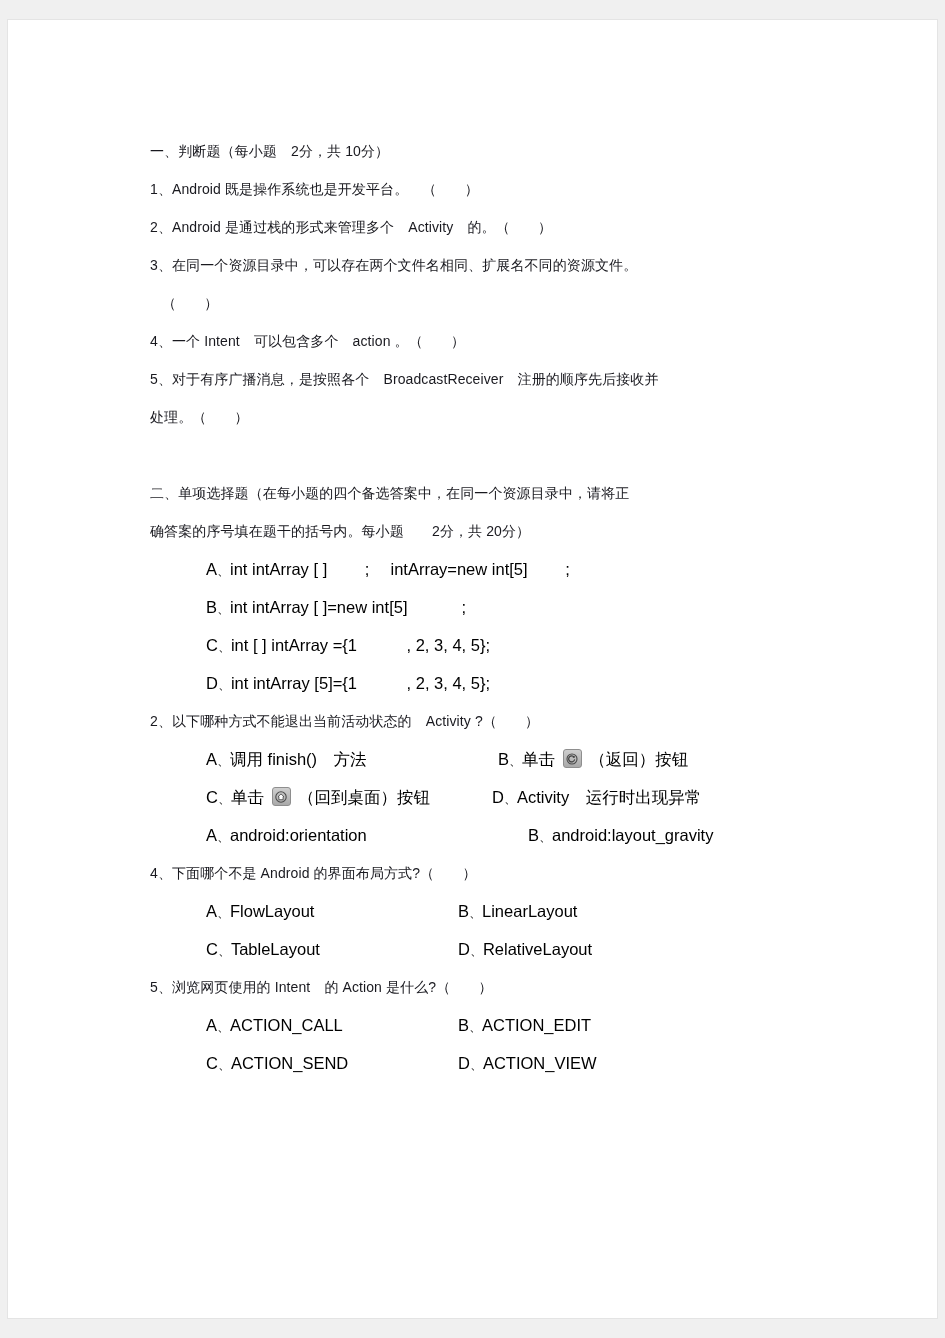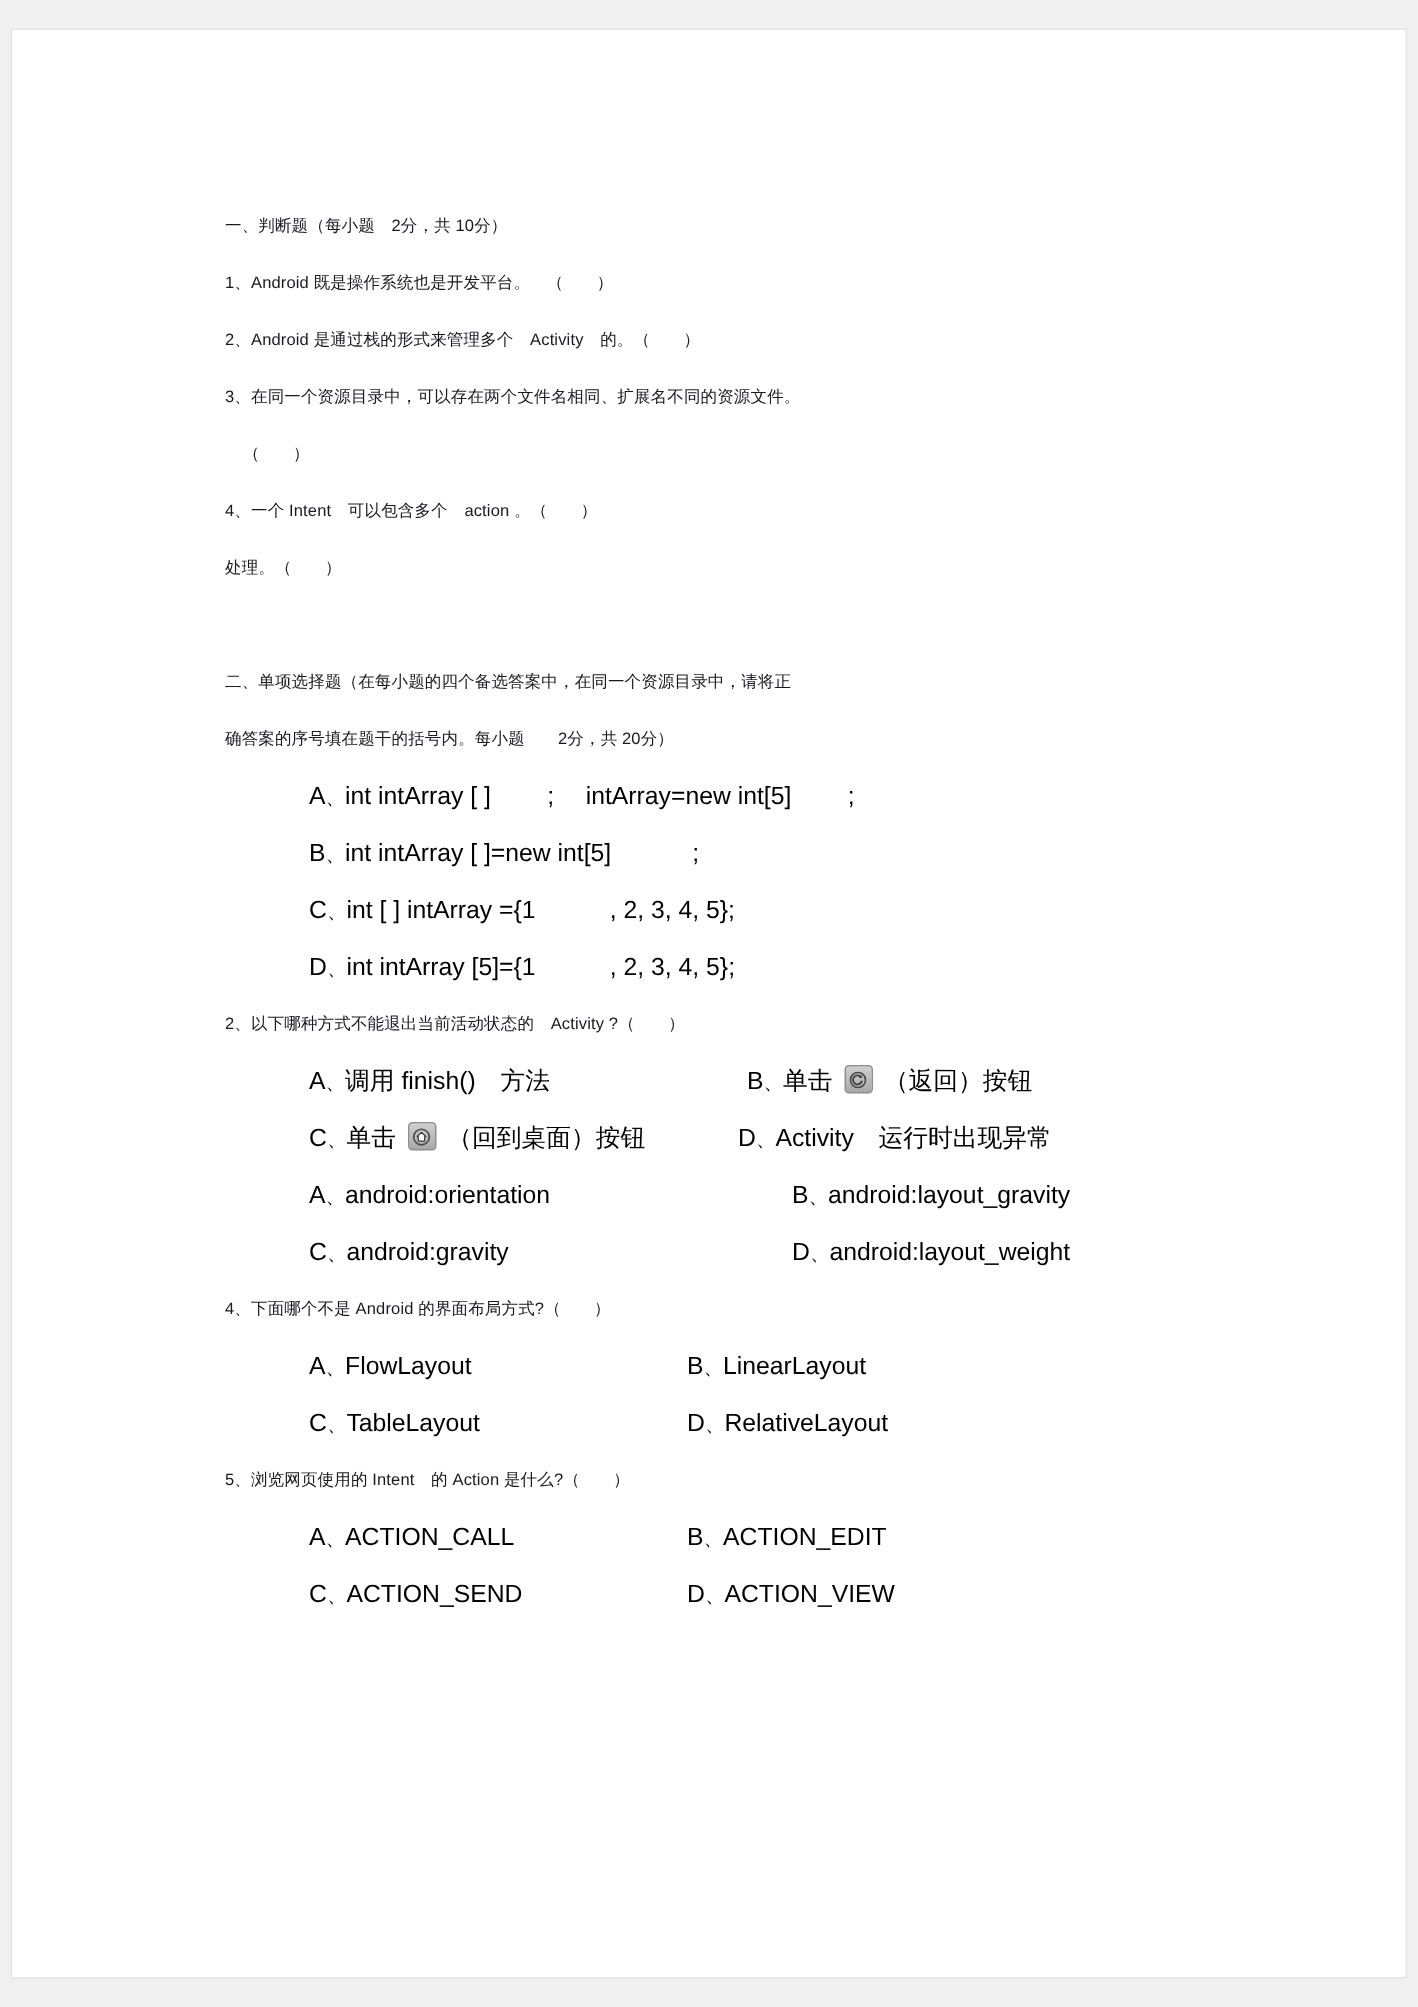--- a/index.html
+++ b/index.html
@@ -24,21 +24,21 @@
     overflow: hidden;
   }
   .content {
     position: absolute;
     left: 142px;
     top: 112px;
     width: 700px;
   }
   .line {
     color: #19191f;
-    font-size: 11px;
+    font-size: 14px;
     line-height: 38px;
     white-space: pre;
     letter-spacing: 0.1px;
   }
   .section-head {
     margin-top: 0;
   }
   .gap {
     height: 38px;
   }
@@ -87,20 +87,21 @@
 
 <div class="page">
   <div class="content">
 
     <div class="line section-head">一、判断题（每小题　2分，共 10分）</div>
     <div class="line">1、Android 既是操作系统也是开发平台。　（　　）</div>
     <div class="line">2、Android 是通过栈的形式来管理多个　Activity　的。（　　）</div>
     <div class="line">3、在同一个资源目录中，可以存在两个文件名相同、扩展名不同的资源文件。</div>
     <div class="line indent-para">（　　）</div>
     <div class="line">4、一个 Intent　可以包含多个　action 。（　　）</div>
+    <div class="line">5、对于有序广播消息，是按照各个　BroadcastReceiver　注册的顺序先后接收并</div>
     <div class="line">处理。（　　）</div>
 
     <div class="gap"></div>
 
     <div class="line">二、单项选择题（在每小题的四个备选答案中，在同一个资源目录中，请将正</div>
     <div class="line">确答案的序号填在题干的括号内。每小题　　2分，共 20分）</div>
 
     <div class="opt-row indent1"><span class="opt-letter">A</span><span class="dun">、</span><span>int intArray [ ]　　 ;　 intArray=new int[5]　　 ;</span></div>
     <div class="opt-row indent1"><span class="opt-letter">B</span><span class="dun">、</span><span>int intArray [ ]=new int[5]　　　 ;</span></div>
     <div class="opt-row indent1"><span class="opt-letter">C</span><span class="dun">、</span><span>int [ ] intArray ={1　　　, 2, 3, 4, 5};</span></div>
@@ -120,24 +121,20 @@
               <circle cx="6.5" cy="6.5" r="5.2" fill="none" stroke="#4a4a4a" stroke-width="1.1"></circle>
               <path d="M6.5 3.4 L9.4 6.2 L8.6 6.2 L8.6 9.2 L4.4 9.2 L4.4 6.2 L3.6 6.2 Z" fill="#ffffff" stroke="#3d3d3d" stroke-width="0.8" stroke-linejoin="round"></path>
             </svg></span><span> （回到桌面）按钮</span></span>
       <span class="col" style="left:342px"><span class="opt-letter">D</span><span class="dun">、</span><span>Activity　运行时出现异常</span></span>
     </div>
 
     <div class="opt-row">
       <span class="col" style="left:56px"><span class="opt-letter">A</span><span class="dun">、</span><span>android:orientation</span></span>
       <span class="col" style="left:378px"><span class="opt-letter">B</span><span class="dun">、</span><span>android:layout_gravity</span></span>
     </div>
-    <div class="opt-row">
-      <span class="col" style="left:56px"><span class="opt-letter">C</span><span class="dun">、</span><span>android:gravity</span></span>
-      <span class="col" style="left:378px"><span class="opt-letter">D</span><span class="dun">、</span><span>android:layout_weight</span></span>
-    </div>
 
     <div class="line">4、下面哪个不是 Android 的界面布局方式?（　　）</div>
     <div class="opt-row">
       <span class="col" style="left:56px"><span class="opt-letter">A</span><span class="dun">、</span><span>FlowLayout</span></span>
       <span class="col" style="left:308px"><span class="opt-letter">B</span><span class="dun">、</span><span>LinearLayout</span></span>
     </div>
     <div class="opt-row">
       <span class="col" style="left:56px"><span class="opt-letter">C</span><span class="dun">、</span><span>TableLayout</span></span>
       <span class="col" style="left:308px"><span class="opt-letter">D</span><span class="dun">、</span><span>RelativeLayout</span></span>
     </div>

